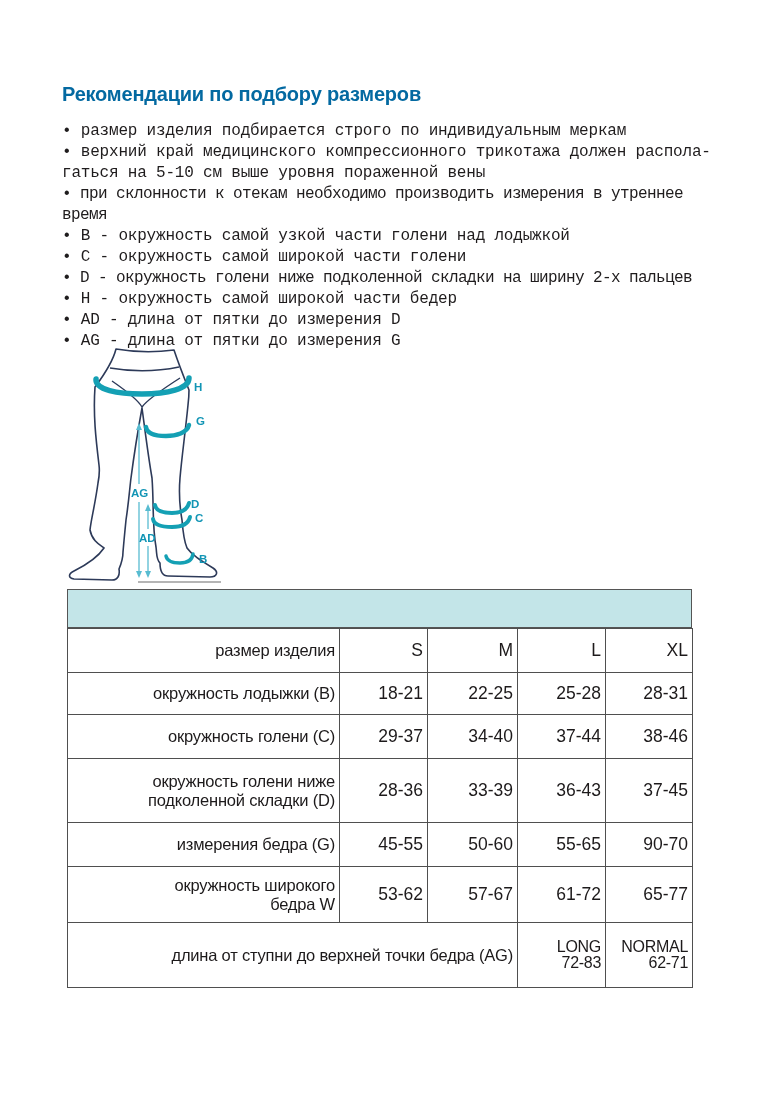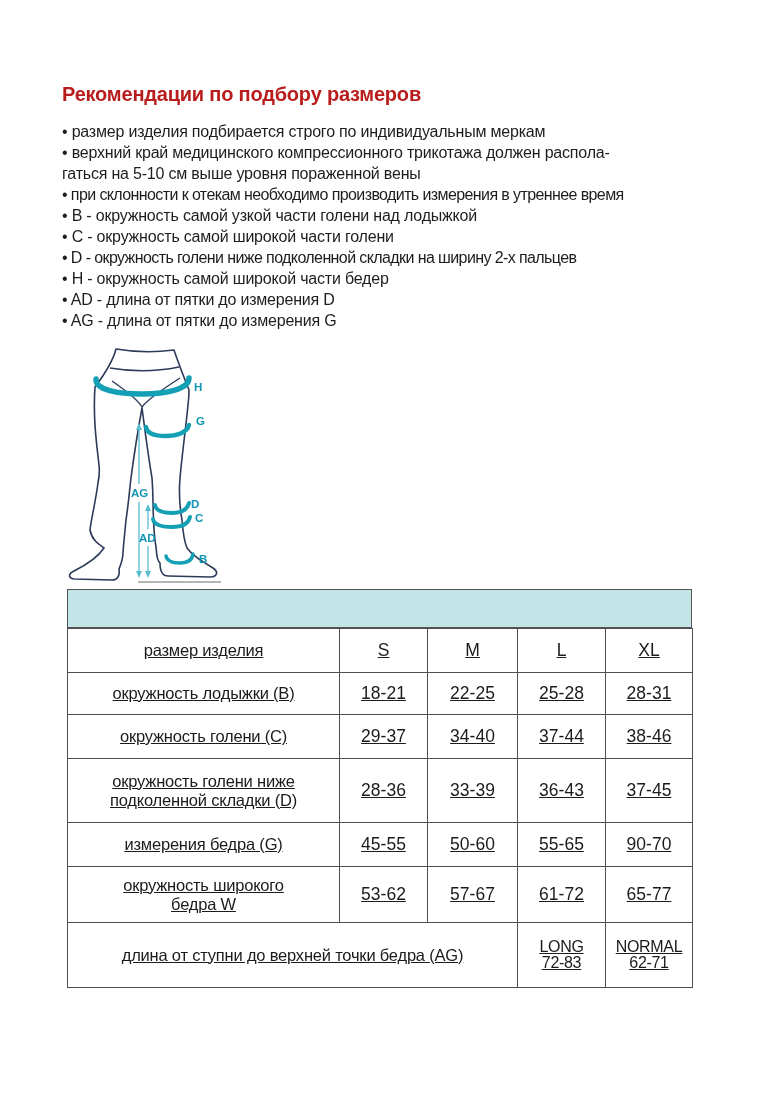--- a/index.html
+++ b/index.html
@@ -2,41 +2,41 @@
 <html lang="ru"><head>
 <meta charset="utf-8">
 <style>
   html,body{margin:0;padding:0;background:#fff;}
   .page{
     position:relative;width:762px;height:1100px;background:#fff;overflow:hidden;
     font-family:"Liberation Sans",sans-serif;color:#231f20;
   }
   .title{
     position:absolute;left:62px;top:83px;margin:0;
-    font-size:20px;font-weight:bold;color:#b91c1c;letter-spacing:-0.2px;
+    font-size:20px;font-weight:bold;color:#0369a1;letter-spacing:-0.2px;
   }
   .bullets{position:absolute;left:62px;top:121px;width:658px;}
   .bullets p{
     margin:0;font-size:16px;line-height:21px;white-space:pre-line;
-    letter-spacing:-0.2px;color:#1f1c1d;
+    letter-spacing:-0.2px;color:#1f1c1d;font-family:Liberation Mono, monospace;
   }
   .bullets p:nth-child(3),.bullets p:nth-child(6){letter-spacing:-0.6px;}
   .figure{position:absolute;left:60px;top:345px;}
   .fig-label{font-family:"Liberation Sans",sans-serif;font-size:11.5px;font-weight:bold;fill:#1295b5;}
   .table-wrap{position:absolute;left:67px;top:589px;width:625px;}
   .teal-band{
     height:39px;background:#c3e5e8;border:1px solid #555;box-sizing:border-box;
   }
   table.size-table{
     width:625px;border-collapse:collapse;table-layout:fixed;
     font-size:16.5px;color:#1d1a1b;
   }
   table.size-table td{
-    border:1px solid #4f4f4f;text-align:center;vertical-align:middle;
-    padding:2px 4px;box-sizing:border-box;text-decoration:underline;
+    border:1px solid #4f4f4f;text-align:right;vertical-align:middle;
+    padding:2px 4px;box-sizing:border-box;
   }
   td.lbl{white-space:pre-line;letter-spacing:-0.2px;}
   td.sz{font-size:17.5px;}
   tr.h44{height:44px}tr.h42{height:42px}tr.h39{height:44px}
   tr.h64{height:64px}tr.h56{height:56px}tr.h65{height:65px}
   .two-line{font-size:16px;line-height:16px;letter-spacing:-0.3px;}
   .two-line span{display:block;}
 </style>
 </head>
 <body>

